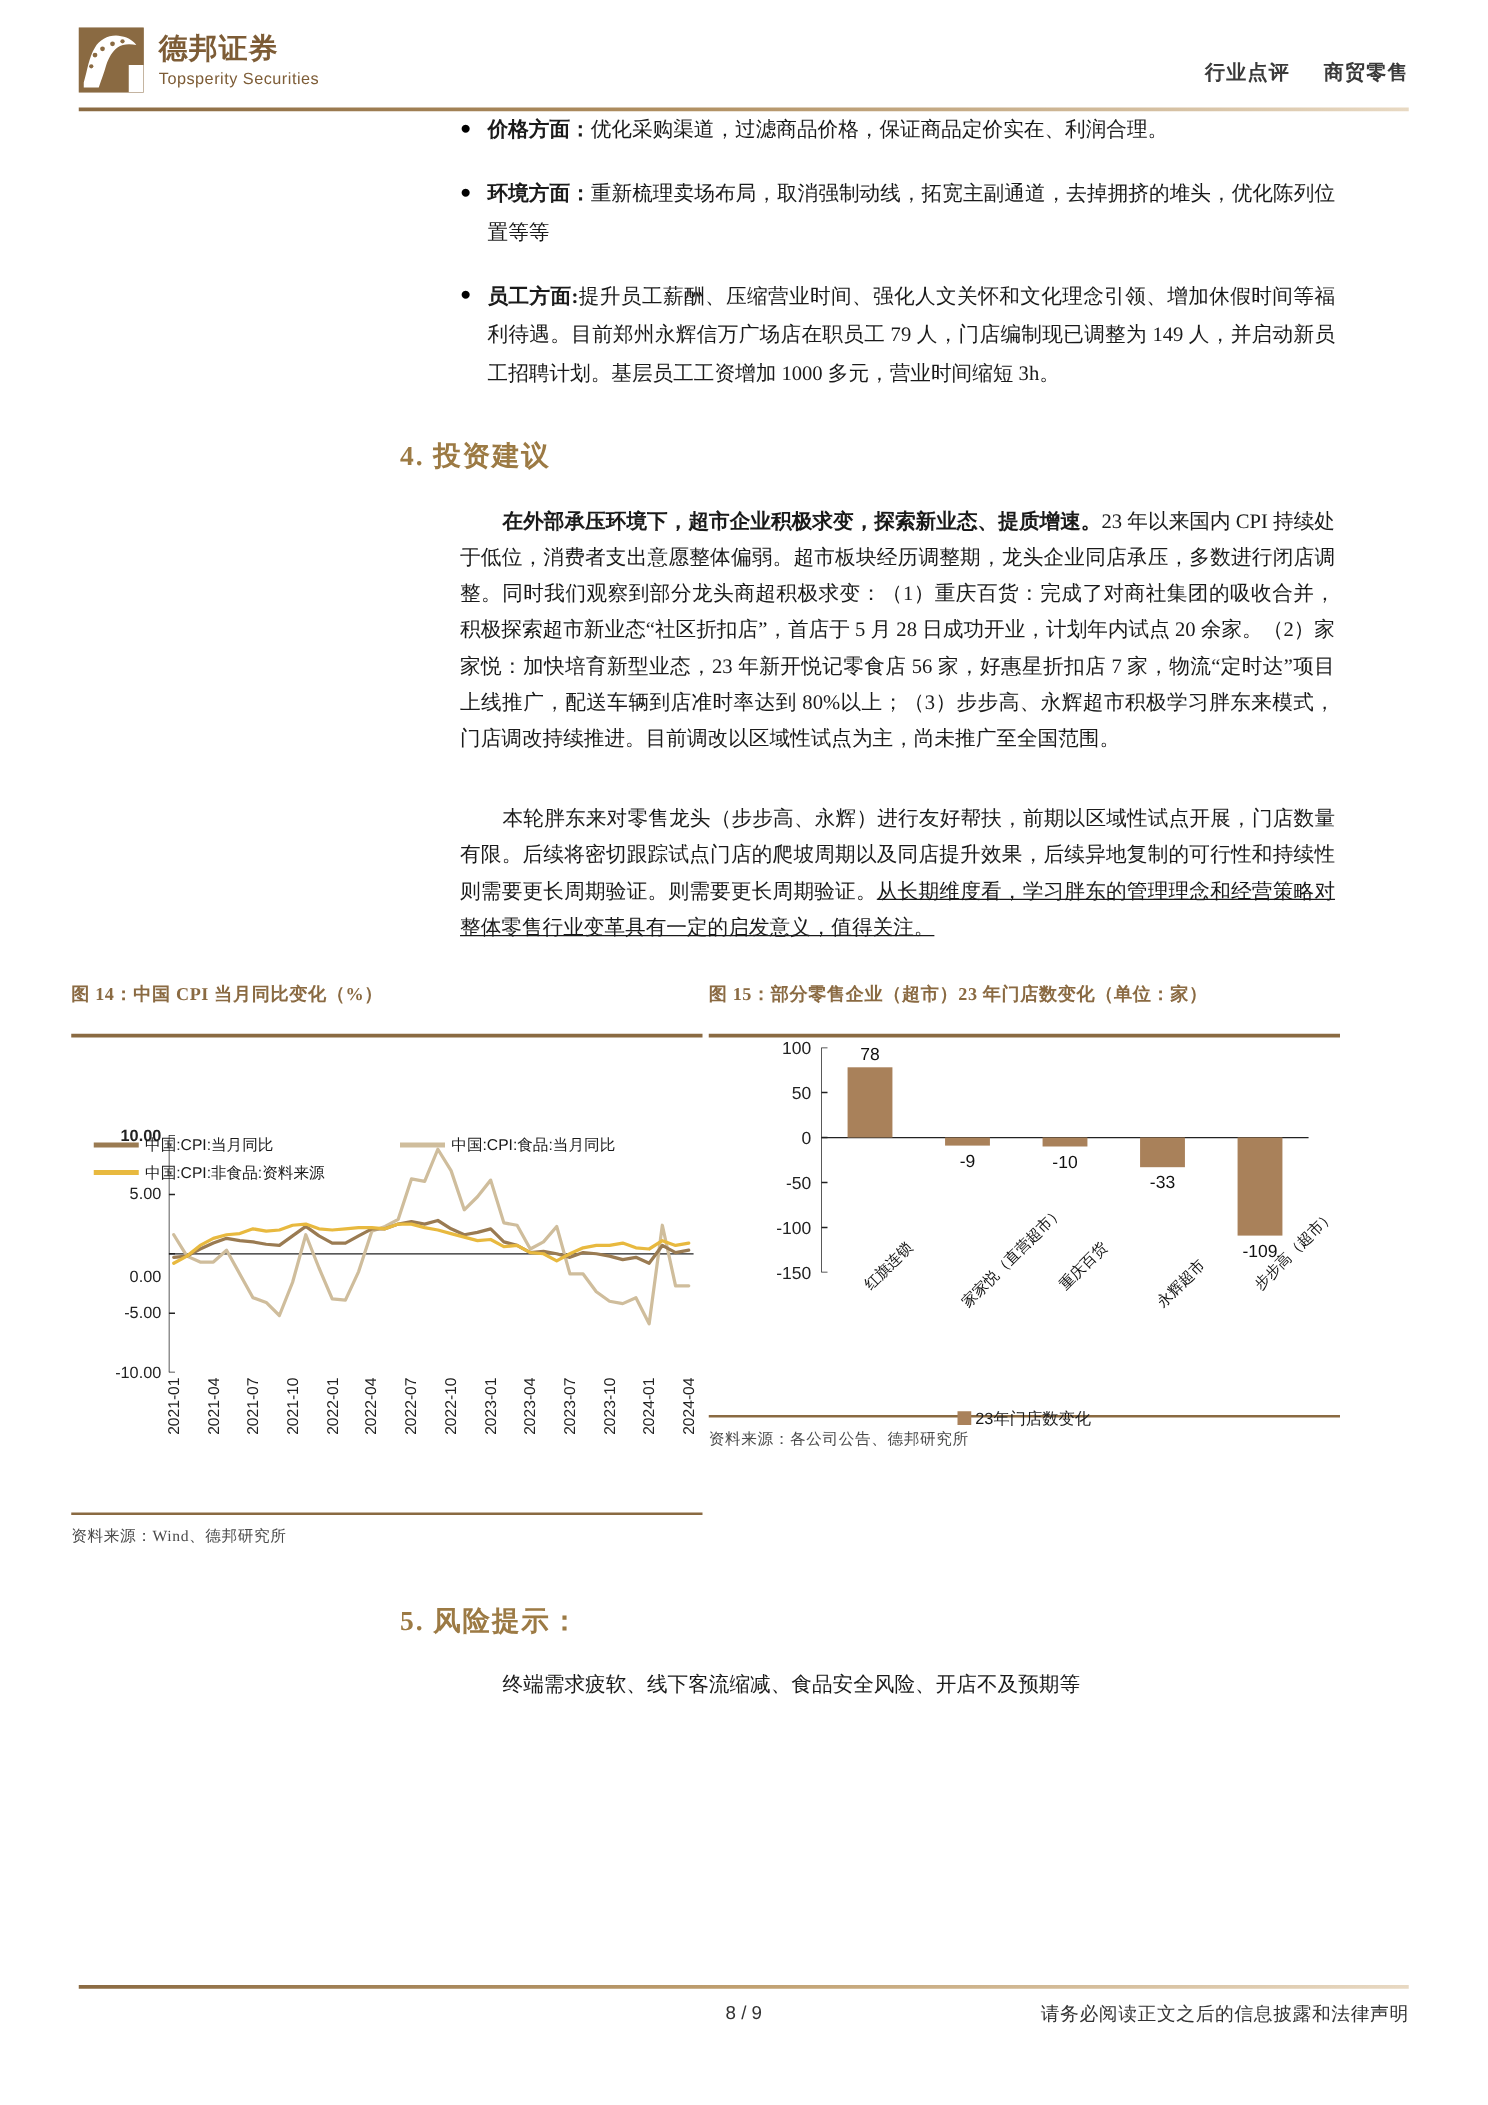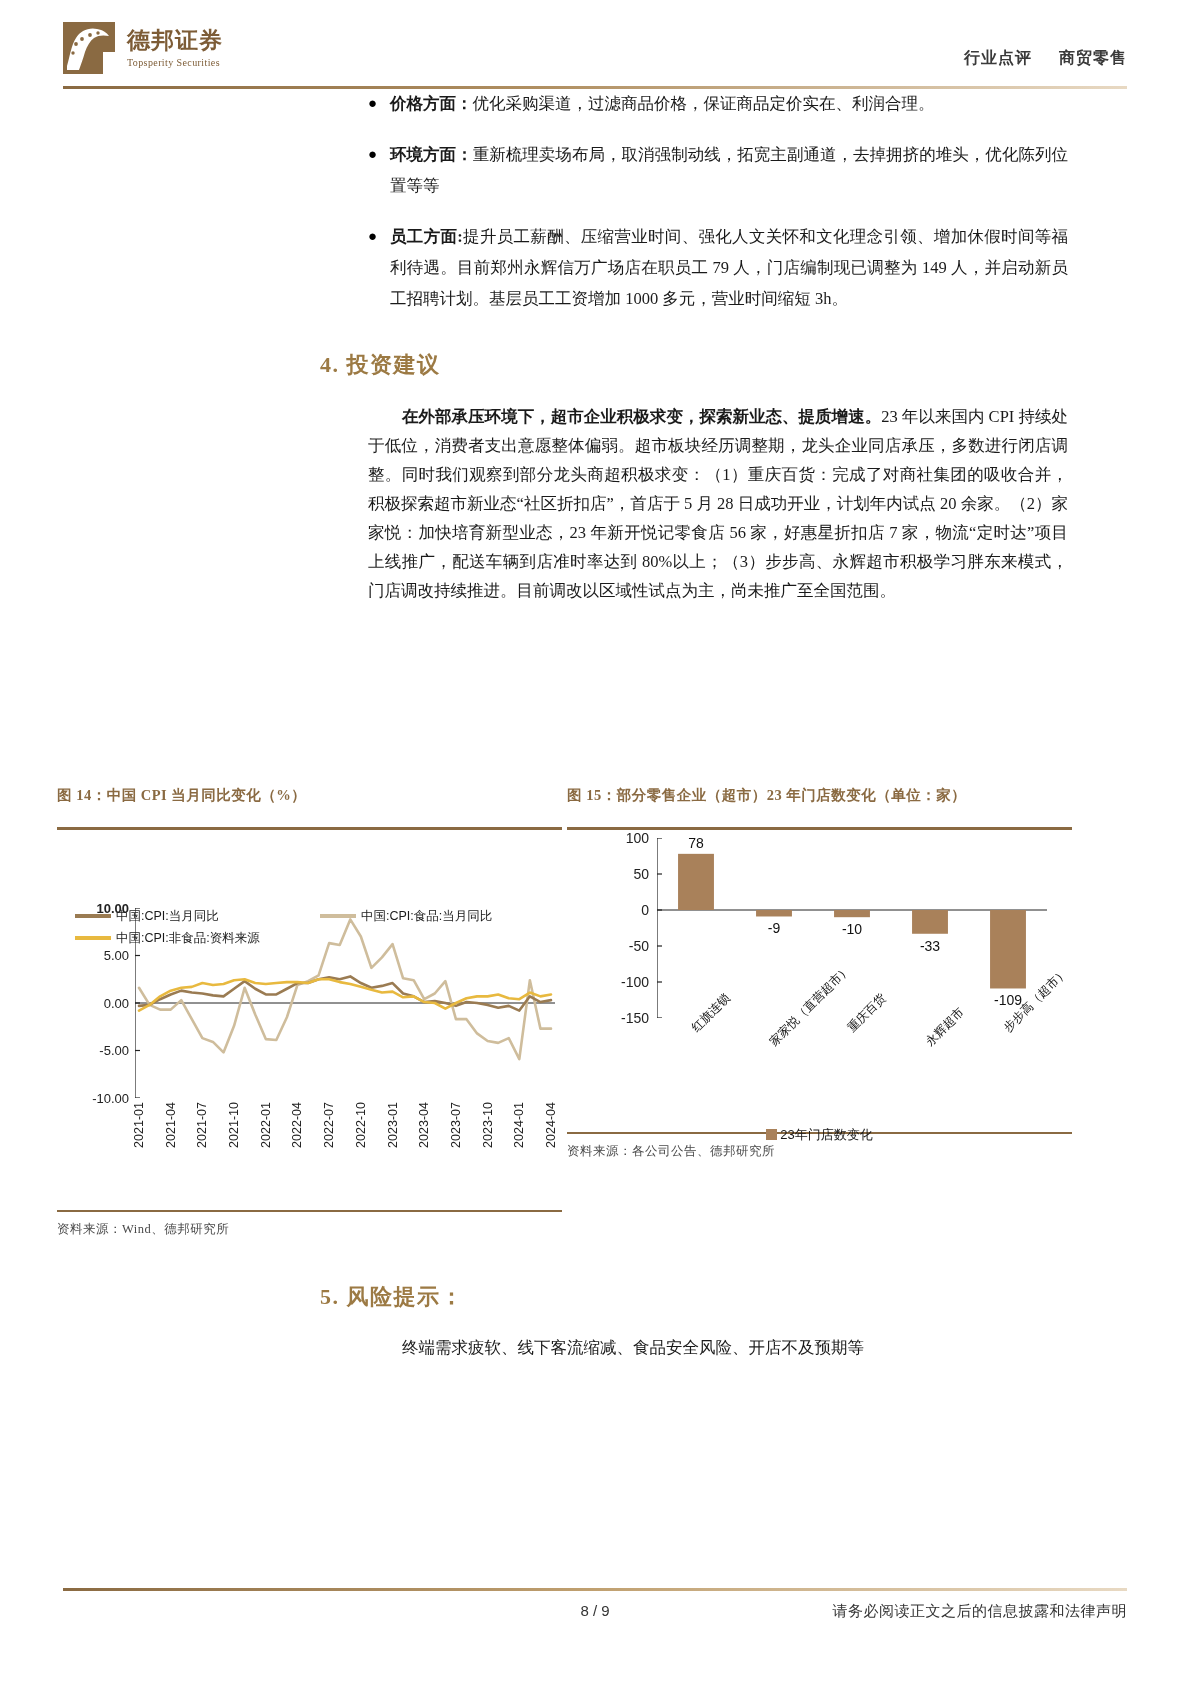--- a/index.html
+++ b/index.html
@@ -13,21 +13,21 @@
   }
   .page { position:relative; width:1190px; height:1684px; }
 
   
   .header { position:absolute; left:0; top:0; width:1190px; height:92px; }
   .logo-wrap { position:absolute; left:63px; top:22px; display:flex; align-items:center; gap:12px; }
   .logo-mark { width:52px; height:52px; background:#8a6a42; position:relative; overflow:hidden; }
   .logo-mark svg { position:absolute; left:0; top:0; }
   .logo-text { display:flex; flex-direction:column; justify-content:center; }
   .logo-cn { font-family:"Liberation Sans", sans-serif; font-weight:bold; font-size:23px; color:#7d5c36; letter-spacing:1px; line-height:1.1; }
-  .logo-en { font-family:Liberation Serif, serif; font-size:10px; color:#7d5c36; letter-spacing:.4px; margin-top:3px; }
+  .logo-en { font-family:Liberation Sans, sans-serif; font-size:13px; color:#7d5c36; letter-spacing:.4px; margin-top:3px; }
   .header-right { position:absolute; right:63px; top:48px; font-family:"Liberation Serif", serif; font-weight:bold; font-size:16px; color:#3a3a3a; letter-spacing:1px; }
   .header-right span { margin-left:22px; }
   .header-rule { position:absolute; left:63px; top:86px; width:1064px; height:3px;
      background:linear-gradient(to right, #8a6a42 0%, #b08f61 45%, #e8d9c3 100%); }
 
   
   .bullets { position:absolute; left:368px; top:88px; width:700px; }
   .bullet { display:flex; margin-bottom:20px; }
   .bullet-dot { width:22px; flex:0 0 22px; font-size:15px; line-height:31px; color:#000; }
   .bullet-body { flex:1; font-size:16.5px; line-height:31px; text-align:justify; }
@@ -138,30 +138,33 @@
       <div class="bullet-body"><span class="b">员工方面:</span><span>提升员工薪酬、压缩营业时间、强化人文关怀和文化理念引领、增加休假时间等福利待遇。目前郑州永辉信万广场店在职员工 79 人，门店编制现已调整为 149 人，并启动新员工招聘计划。基层员工工资增加 1000 多元，营业时间缩短 3h。</span></div>
     </div>
   </div>
 
   <div class="sec-head" id="sec4">4. 投资建议</div>
 
   <div class="para" id="para1">
     <span class="indent"><span class="b">在外部承压环境下，超市企业积极求变，探索新业态、提质增速。</span><span>23 年以来国内 CPI 持续处于低位，消费者支出意愿整体偏弱。超市板块经历调整期，龙头企业同店承压，多数进行闭店调整。同时我们观察到部分龙头商超积极求变：（1）重庆百货：完成了对商社集团的吸收合并，积极探索超市新业态“社区折扣店”，首店于 5 月 28 日成功开业，计划年内试点 20 余家。（2）家家悦：加快培育新型业态，23 年新开悦记零食店 56 家，好惠星折扣店 7 家，物流“定时达”项目上线推广，配送车辆到店准时率达到 80%以上；（3）步步高、永辉超市积极学习胖东来模式，门店调改持续推进。目前调改以区域性试点为主，尚未推广至全国范围。</span></span>
   </div>
 
+  <div class="para" id="para2">
+    <span class="indent"><span>本轮胖东来对零售龙头（步步高、永辉）进行友好帮扶，前期以区域性试点开展，门店数量有限。后续将密切跟踪试点门店的爬坡周期以及同店提升效果，后续异地复制的可行性和持续性则需要更长周期验证。则需要更长周期验证。</span><span class="u">从长期维度看，学习胖东的管理理念和经营策略对整体零售行业变革具有一定的启发意义，值得关注。</span></span>
+  </div>
 
   <div class="panel" id="panel-left">
     <div class="panel-title">图 14：中国 CPI 当月同比变化（%）</div>
     <div class="panel-rule"></div>
     <div class="panel-body">
       <div class="lc-wrap">
         <div class="lc-ylabels">
             <div style="top: 0px; font-weight: bold;">10.00</div>
             <div style="top: 47.5px;">5.00</div>
-            <div style="top: 95px;">0.00</div>
+            <div style="top: 113px;">0.00</div>
             <div style="top: 142.5px;">-5.00</div>
             <div style="top: 190px;">-10.00</div>
           </div>
         <div class="lc-plot">
           <svg id="lc-svg" width="420" height="190" viewBox="0 0 420 190">
               <path d="M0 0 L0 190" stroke="#222" stroke-width="1.2" fill="none"></path>
               <path d="M0 0 L5 0" stroke="#222" stroke-width="1.2"></path>
               <path d="M0 47.5 L5 47.5" stroke="#222" stroke-width="1.2"></path>
               <path d="M0 95 L5 95" stroke="#222" stroke-width="1.2"></path>
               <path d="M0 142.5 L5 142.5" stroke="#222" stroke-width="1.2"></path>

